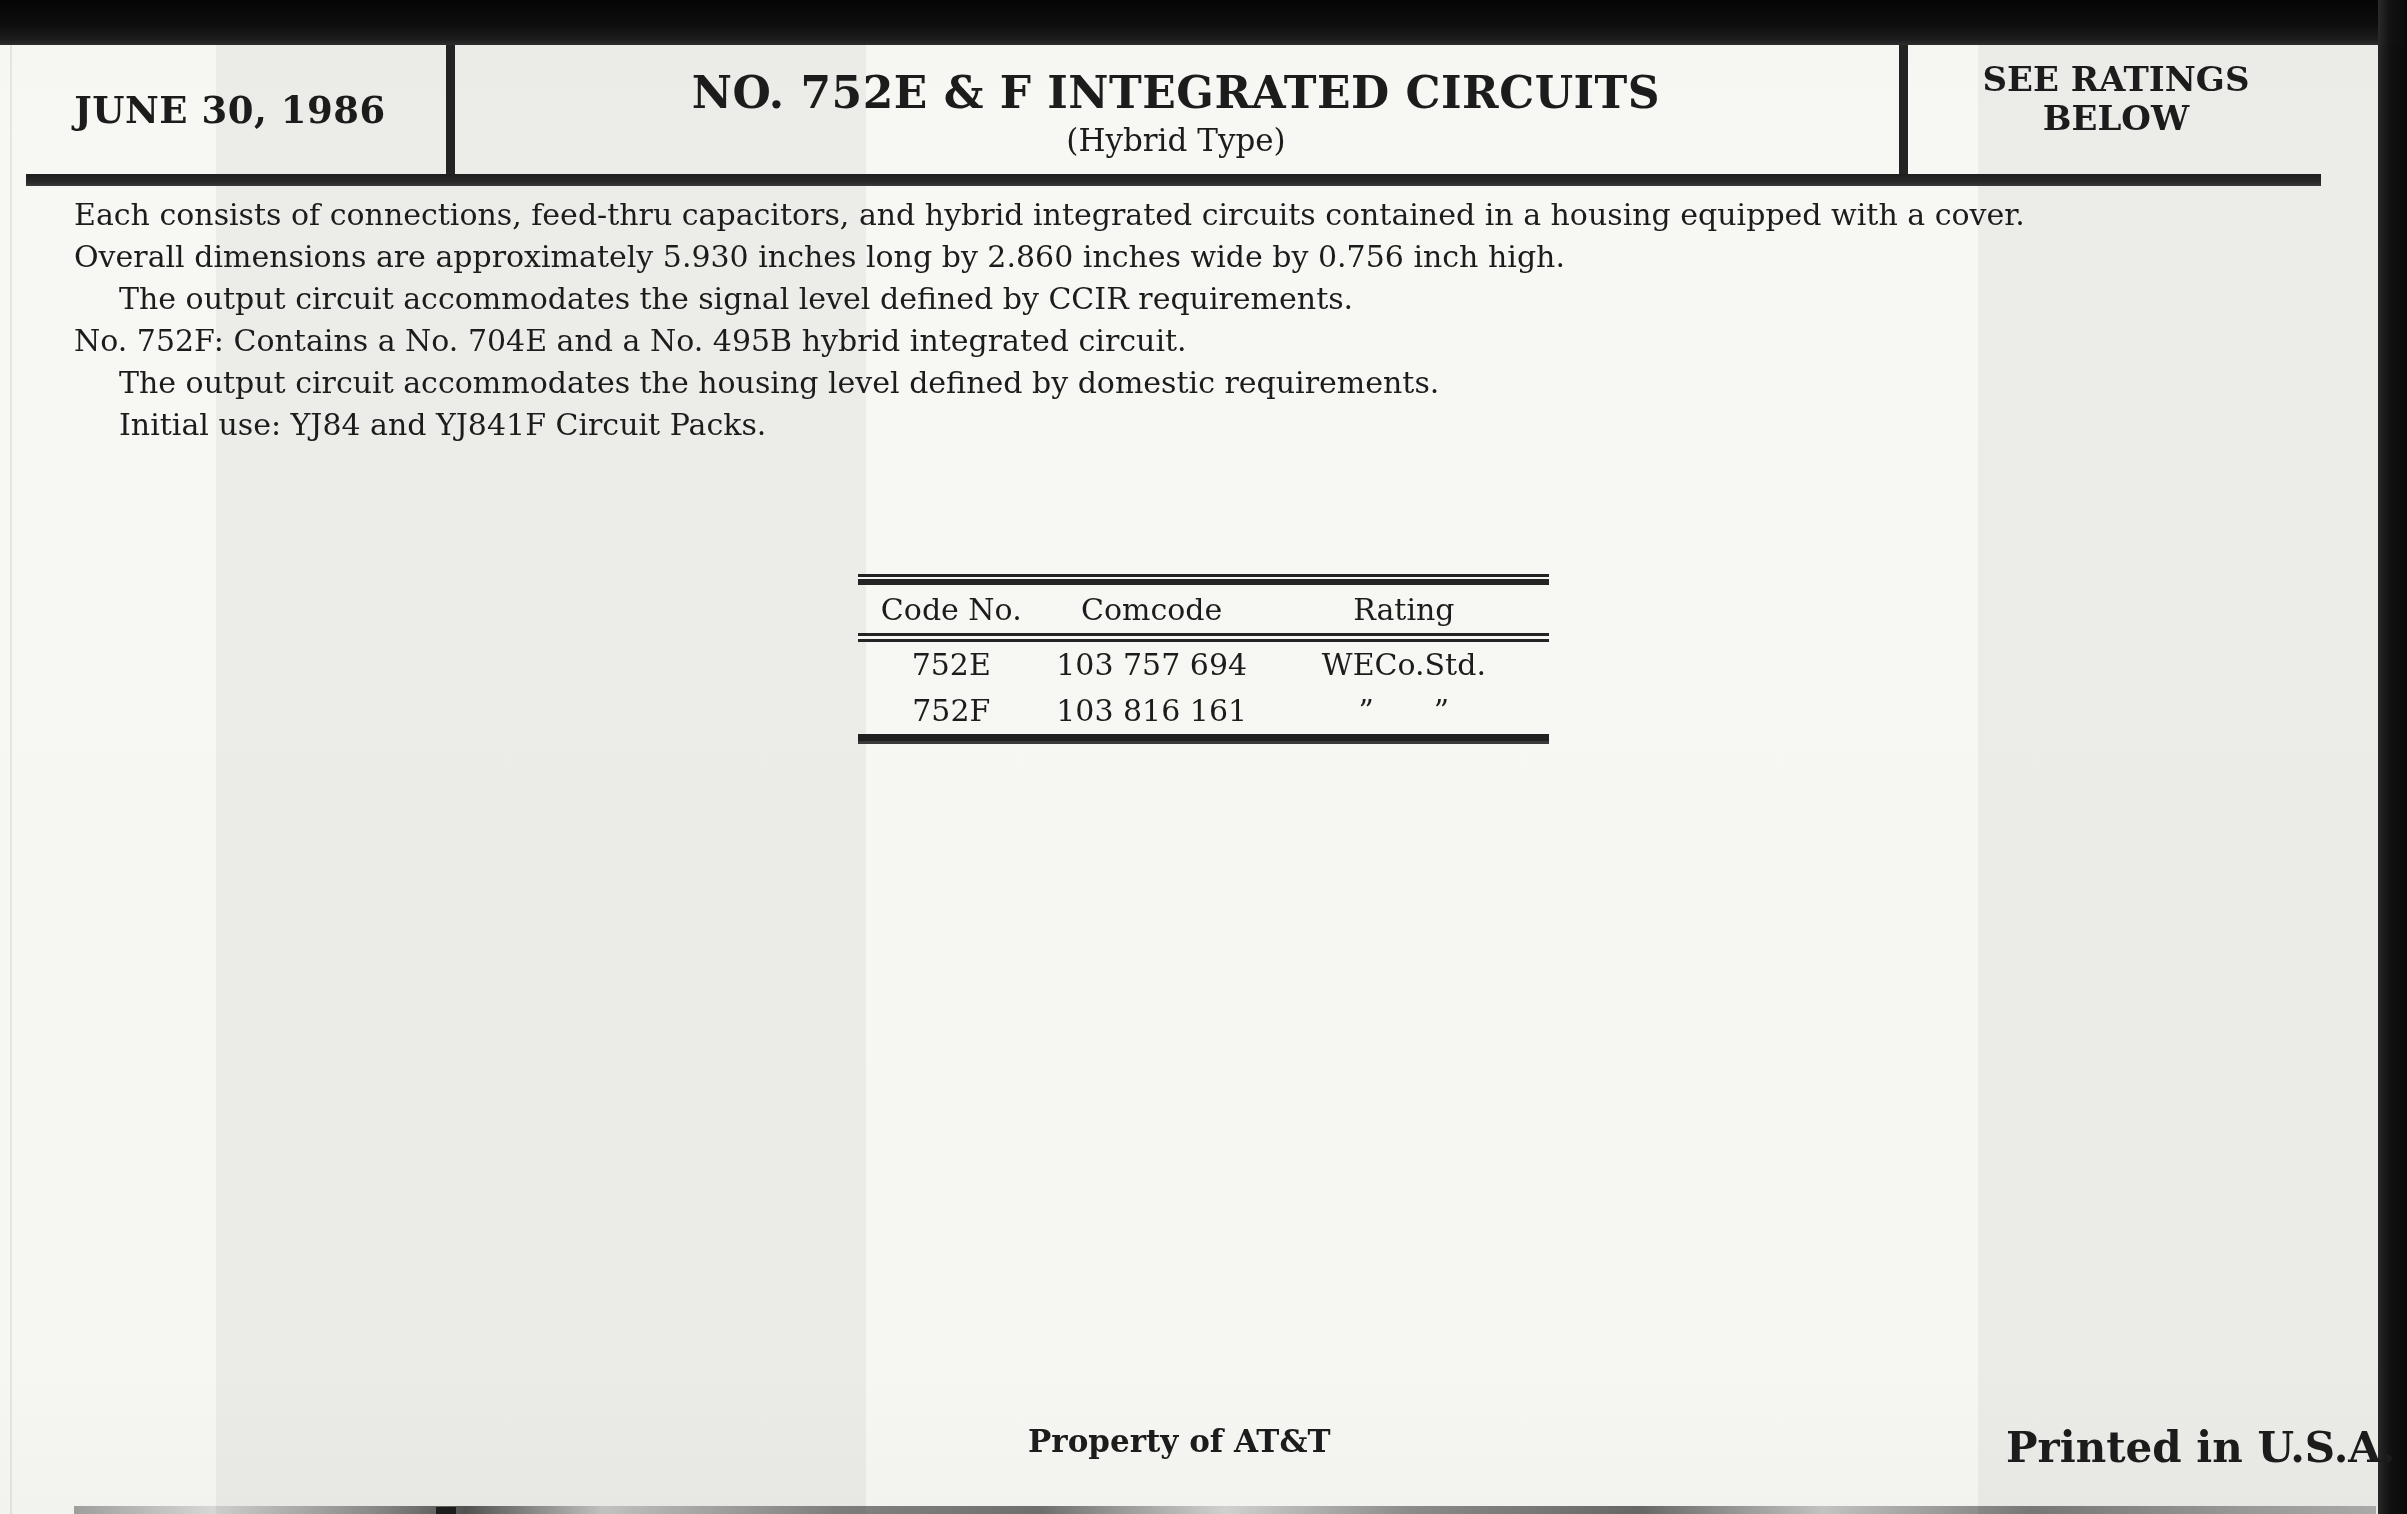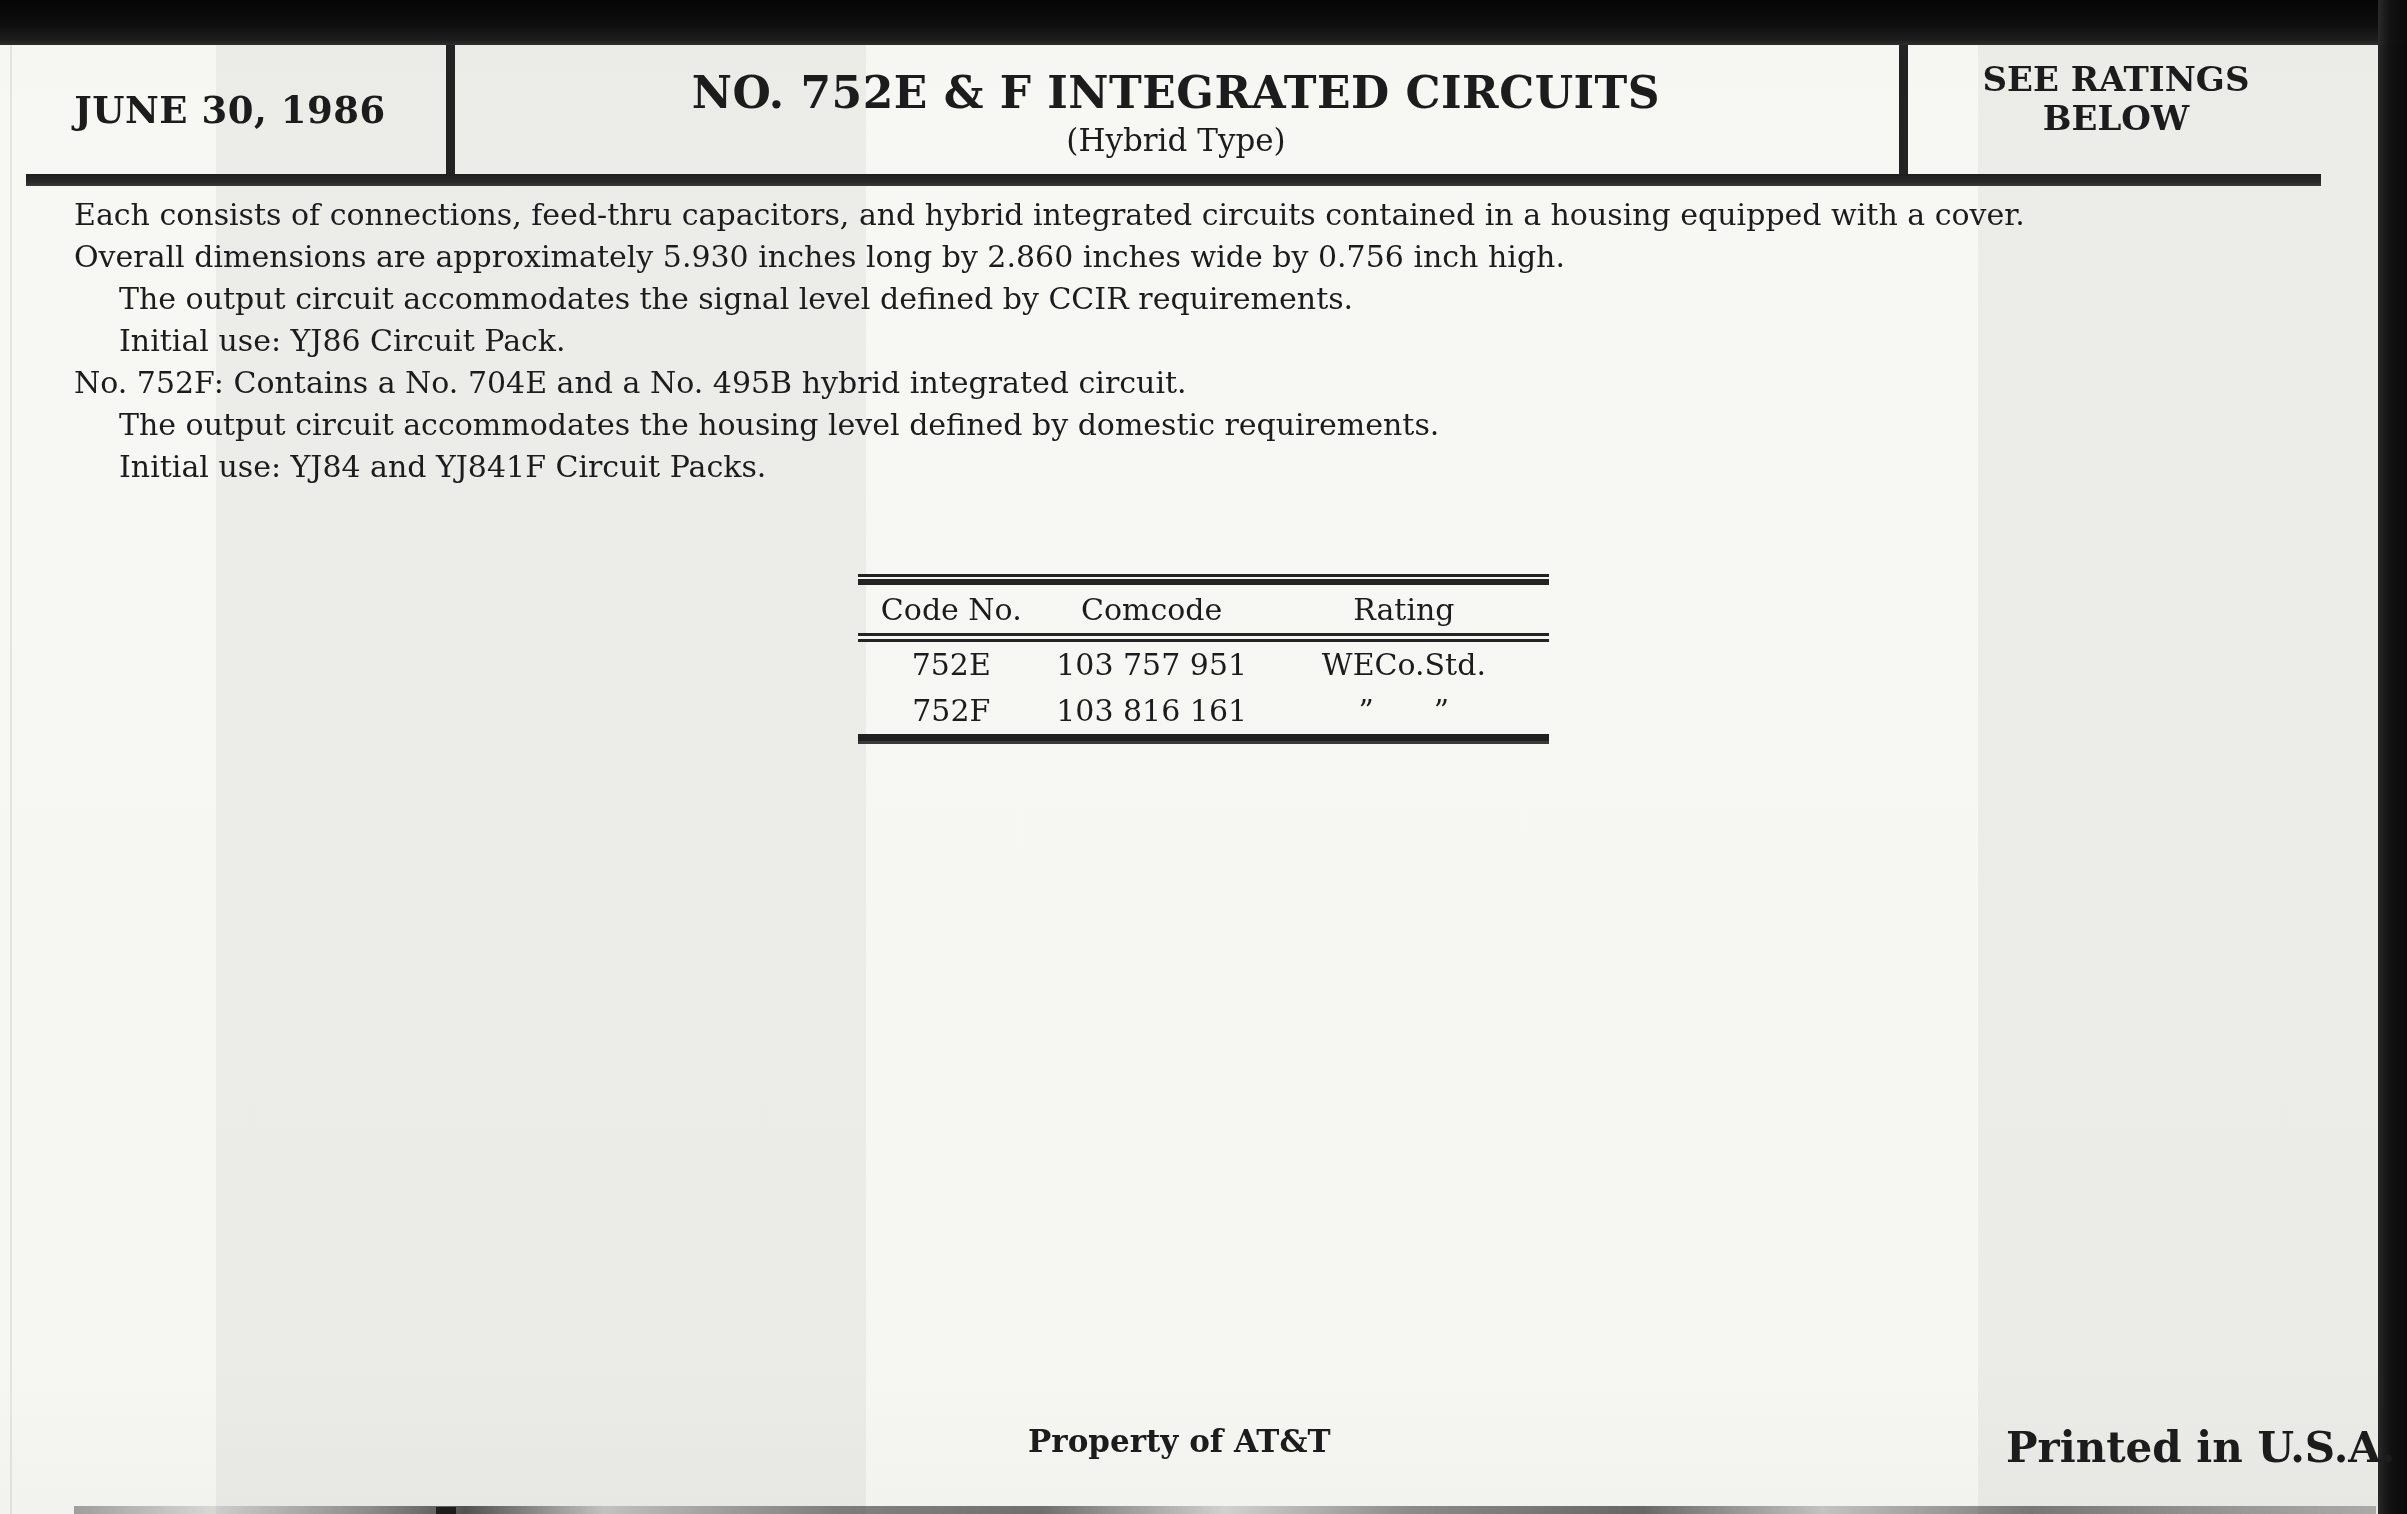--- a/index.html
+++ b/index.html
@@ -108,37 +108,36 @@
   <div class="divider d2"></div>
   <div class="ratings-box">
     <span>SEE RATINGS BELOW</span>
   </div>
   <div class="header-rule"></div>
 
   <div class="body-text">
     <div class="bline">Each consists of connections, feed-thru capacitors, and hybrid integrated circuits contained in a housing equipped with a cover.</div>
     <div class="bline">Overall dimensions are approximately 5.930 inches long by 2.860 inches wide by 0.756 inch high.</div>
     <div class="bline ind">The output circuit accommodates the signal level defined by CCIR requirements.</div>
-    <div class="bline ind">Initial use: YJ86 Circuit Pack.</div>
     <div class="bline">No. 752F: Contains a No. 704E and a No. 495B hybrid integrated circuit.</div>
     <div class="bline ind">The output circuit accommodates the housing level defined by domestic requirements.</div>
     <div class="bline ind">Initial use: YJ84 and YJ841F Circuit Packs.</div>
   </div>
 
   <div class="tbl">
     <div class="rule-top"></div>
     <div class="trow thead">
       <div class="c c1">Code No.</div>
       <div class="c c2">Comcode</div>
       <div class="c c3">Rating</div>
     </div>
     <div class="rule-mid"></div>
     <div class="trow r1">
       <div class="c c1">752E</div>
-      <div class="c c2">103 757 951</div>
+      <div class="c c2">103 757 694</div>
       <div class="c c3">WECo.Std.</div>
     </div>
     <div class="trow r2">
       <div class="c c1">752F</div>
       <div class="c c2">103 816 161</div>
       <div class="c c3">”  ”</div>
     </div>
     <div class="rule-bot"></div>
   </div>
 

